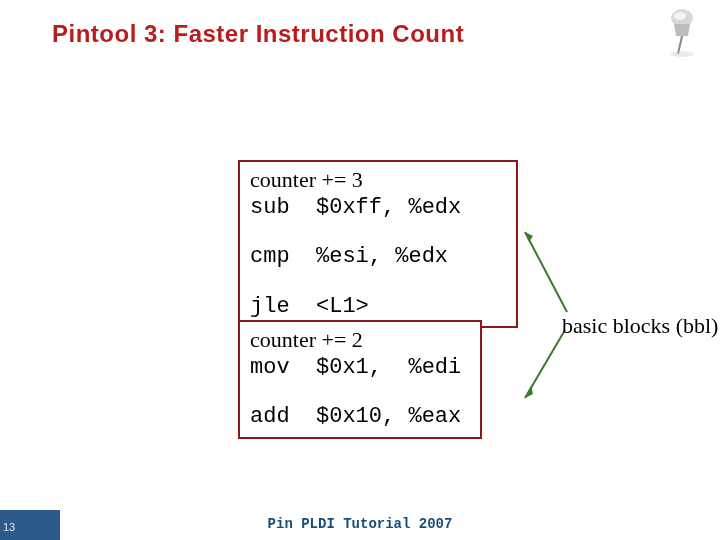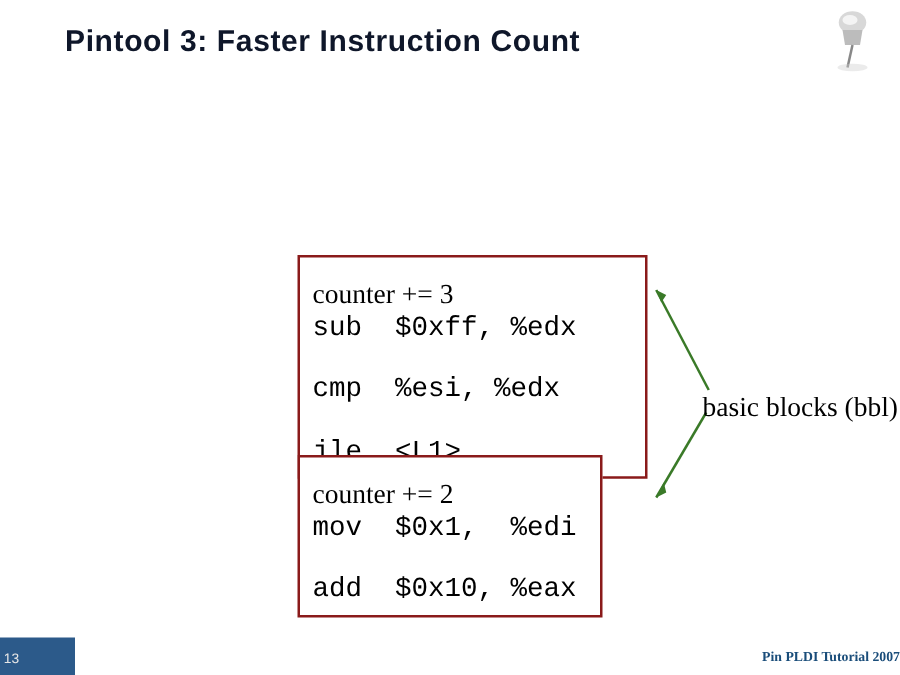--- a/index.html
+++ b/index.html
@@ -11,36 +11,35 @@
     position: relative;
     overflow: hidden;
   }
   .title {
     position: absolute;
     top: 20px;
     left: 52px;
     font-family: Verdana, Arial, sans-serif;
     font-weight: bold;
     font-size: 24px;
-    color: #0f172a;
+    color: #b91c1c;
     letter-spacing: 0.5px;
   }
   .pushpin {
     position: absolute;
     top: 4px;
     right: 12px;
     width: 48px;
     height: 56px;
   }
   .codebox {
     position: absolute;
     border: 2px solid #8a1a1a;
     background: #fff;
-    padding: 15px 10px 6px 10px;
-    margin-top: 44px;
+    padding: 4px 10px 6px 10px;
   }
   .box1 { top: 160px; left: 238px; width: 280px; }
   .box2 { top: 320px; left: 238px; width: 244px; }
   .counter-line {
     font-family: 'Times New Roman', Times, serif;
     font-size: 22px;
     color: #000;
     line-height: 1.25;
   }
   .asm-line {
@@ -76,23 +75,23 @@
     bottom: 7px;
     font-family: Verdana, Arial, sans-serif;
     font-size: 11px;
     color: #e6e6e6;
   }
   .footer-text {
     position: absolute;
     left: 0;
     right: 0;
     bottom: 8px;
-    text-align: right;
-    font-family: Liberation Serif, serif;
-    font-size: 11px;
+    text-align: center;
+    font-family: Liberation Mono, monospace;
+    font-size: 14px;
     font-weight: bold;
     color: #1a4d7a;
   }
 </style>
 </head>
 <body>
 
 <div class="title">Pintool 3: Faster Instruction Count</div>
 
 <svg class="pushpin" viewBox="0 0 48 56">

